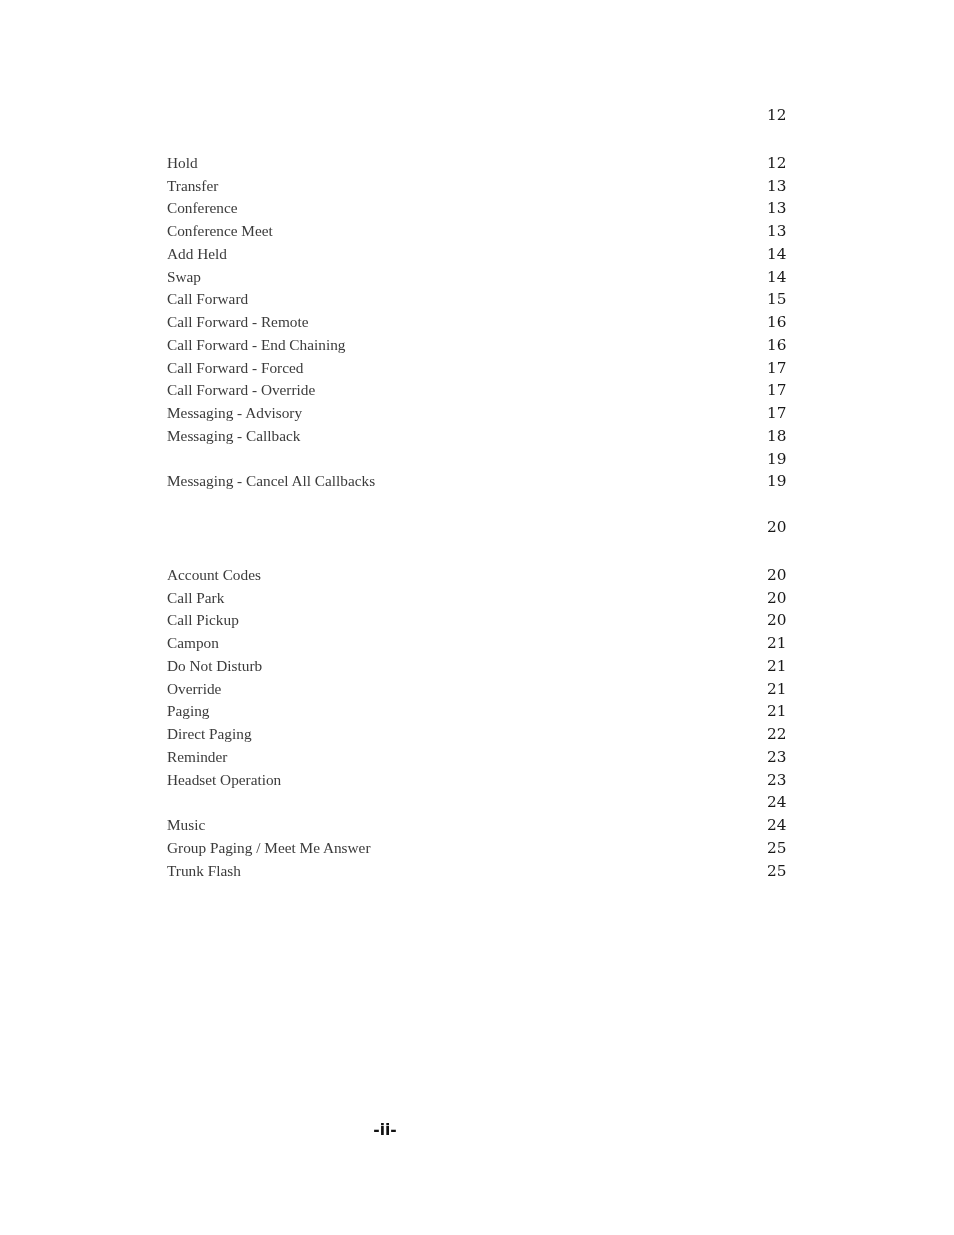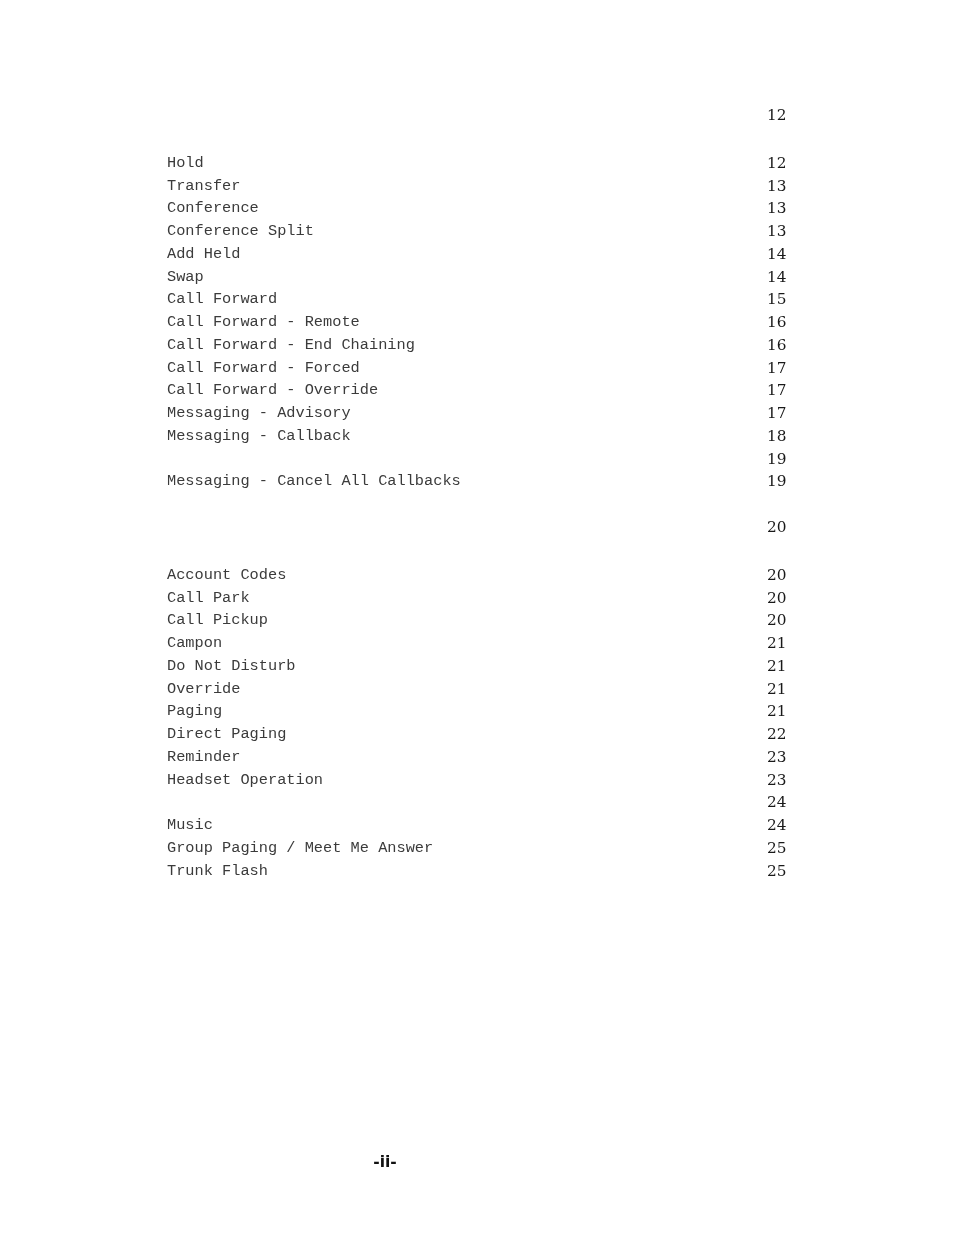--- a/index.html
+++ b/index.html
@@ -41,21 +41,21 @@
   .toc-row {
     position: relative;
     display: flex;
     align-items: baseline;
     height: 22.75px;
     width: 100%;
   }
 
   .toc-label {
     flex: 0 0 auto;
-    font-family: Liberation Mono, monospace;
+    font-family: Liberation Serif, serif;
     font-size: 15.3px;
     line-height: 22.75px;
     color: #3b3b3b;
     white-space: pre;
     letter-spacing: 0.0px;
   }
 
   .toc-page {
     position: absolute;
     right: 0;
@@ -79,21 +79,20 @@
   .gap-after-heading { height: 25px; }
   .gap-between-sections { height: 23px; }
 
   
   .footer {
     position: absolute;
     left: 0;
     top: 1120px;
     width: 770px;
     text-align: center;
-    margin-top: 32px;
   }
   .footer-text {
     display: inline-block;
     font-family: "DejaVu Sans", sans-serif;
     font-size: 15.5px;
     font-weight: bold;
     color: #111111;
     letter-spacing: 0px;
   }
 </style>
@@ -119,21 +118,21 @@
       </div>
       <div class="toc-row">
         <span class="toc-label">Transfer</span>
         <span class="toc-page">13</span>
       </div>
       <div class="toc-row">
         <span class="toc-label">Conference</span>
         <span class="toc-page">13</span>
       </div>
       <div class="toc-row">
-        <span class="toc-label">Conference Split</span>
+        <span class="toc-label">Conference Meet</span>
         <span class="toc-page">13</span>
       </div>
       <div class="toc-row">
         <span class="toc-label">Add Held</span>
         <span class="toc-page">14</span>
       </div>
       <div class="toc-row">
         <span class="toc-label">Swap</span>
         <span class="toc-page">14</span>
       </div>

